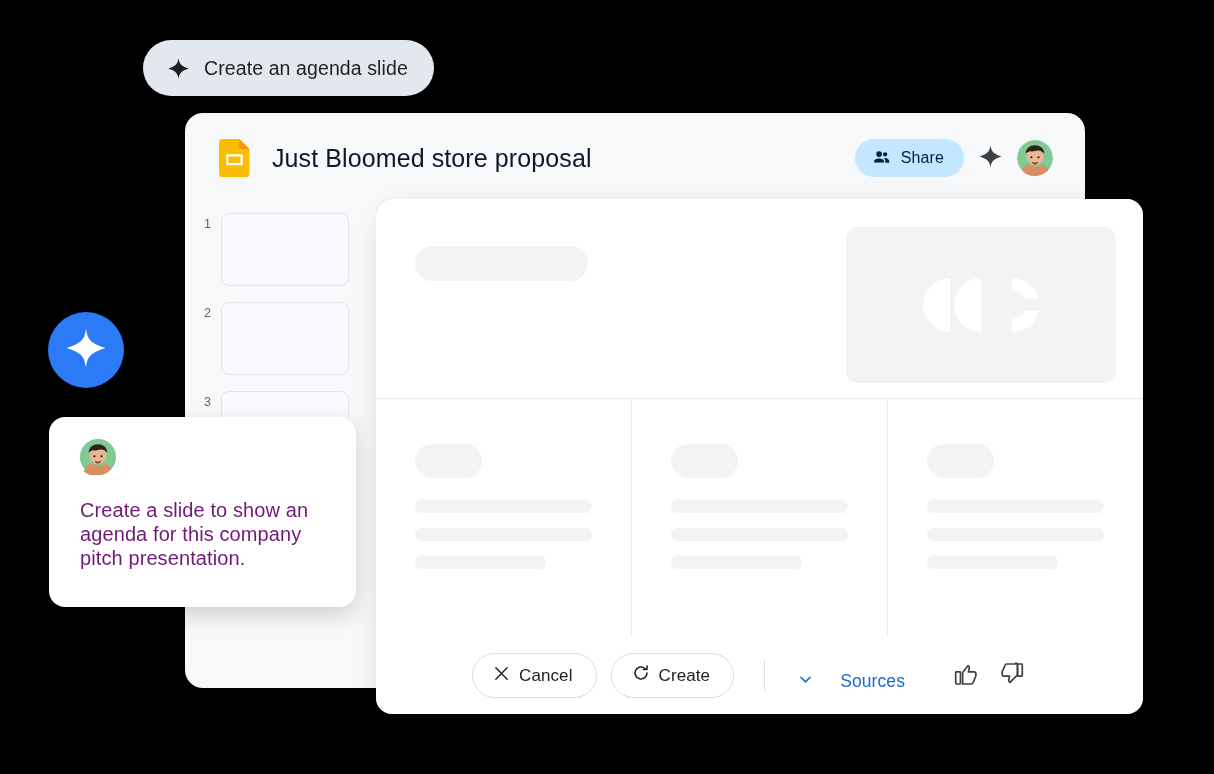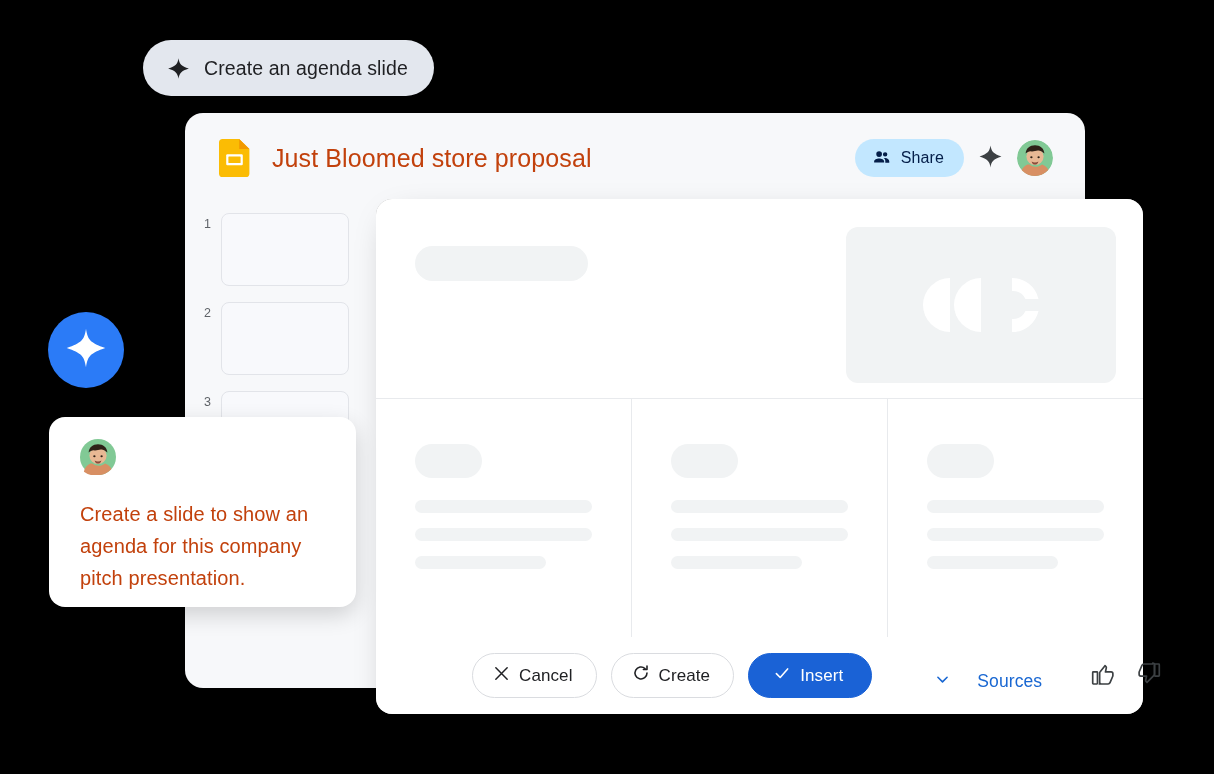--- a/index.html
+++ b/index.html
@@ -80,21 +80,21 @@
 
   .slides-doc-icon {
     width: 31px;
     height: 38px;
     flex: 0 0 auto;
     margin-right: 22px;
   }
 
   .slides-title {
     font-size: 25px;
-    color: #c2410c;
+    color: #0f172a;
     letter-spacing: .1px;
     white-space: nowrap;
   }
 
   .header-right {
     margin-left: auto;
     display: flex;
     align-items: center;
     gap: 12px;
   }
@@ -316,22 +316,22 @@
     background: #ffffff;
     border-radius: 16px;
     padding: 22px 26px 0 31px;
     z-index: 45;
     box-shadow: 0 8px 22px rgba(0,0,0,.16);
   }
   .prompt-card .avatar { width: 36px; height: 36px; cursor: default; }
   .prompt-text {
     margin-top: 19px;
     font-size: 20px;
-    line-height: 32px;
-    color: #c2410c;
+    line-height: 24px;
+    color: #701a75;
     letter-spacing: .1px;
   }
 </style>
 </head>
 <body>
 
 <div id="stage">
 
   <div class="suggestion-chip">
     <span>
@@ -452,28 +452,20 @@
       <div class="btn btn-outline">
         <span>
           <svg width="18" height="18" viewBox="0 0 24 24" aria-hidden="true">
             <path d="M20 12a8 8 0 1 1-2.6-5.9" fill="none" stroke="#202124" stroke-width="2.1" stroke-linecap="round"></path>
             <path d="M20 2.6 V7.4 H15.2" fill="none" stroke="#202124" stroke-width="2.1" stroke-linecap="round" stroke-linejoin="round"></path>
           </svg>
         </span>
         <span>Create</span>
       </div>
 
-      <div class="btn btn-primary">
-        <span>
-          <svg width="18" height="18" viewBox="0 0 24 24" aria-hidden="true">
-            <path d="M4.5 12.8 L9.6 18 L19.5 6.6" fill="none" stroke="#ffffff" stroke-width="2.1" stroke-linecap="round" stroke-linejoin="round"></path>
-          </svg>
-        </span>
-        <span>Insert</span>
-      </div>
 
       <div class="vdivider"></div>
 
       <div class="sources-btn">
         <span>
           <svg width="17" height="17" viewBox="0 0 24 24" aria-hidden="true">
             <path d="M5.5 8.8 L12 15.4 L18.5 8.8" fill="none" stroke="#1967d2" stroke-width="2.2" stroke-linecap="round" stroke-linejoin="round"></path>
           </svg>
         </span>
         <span class="sources-label">Sources</span>

